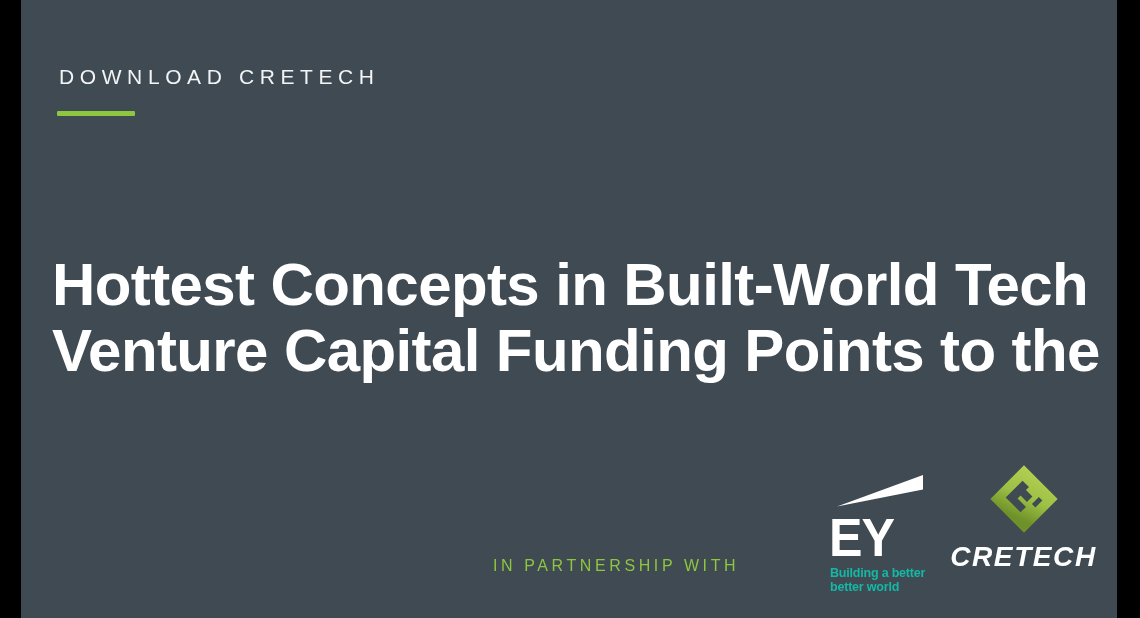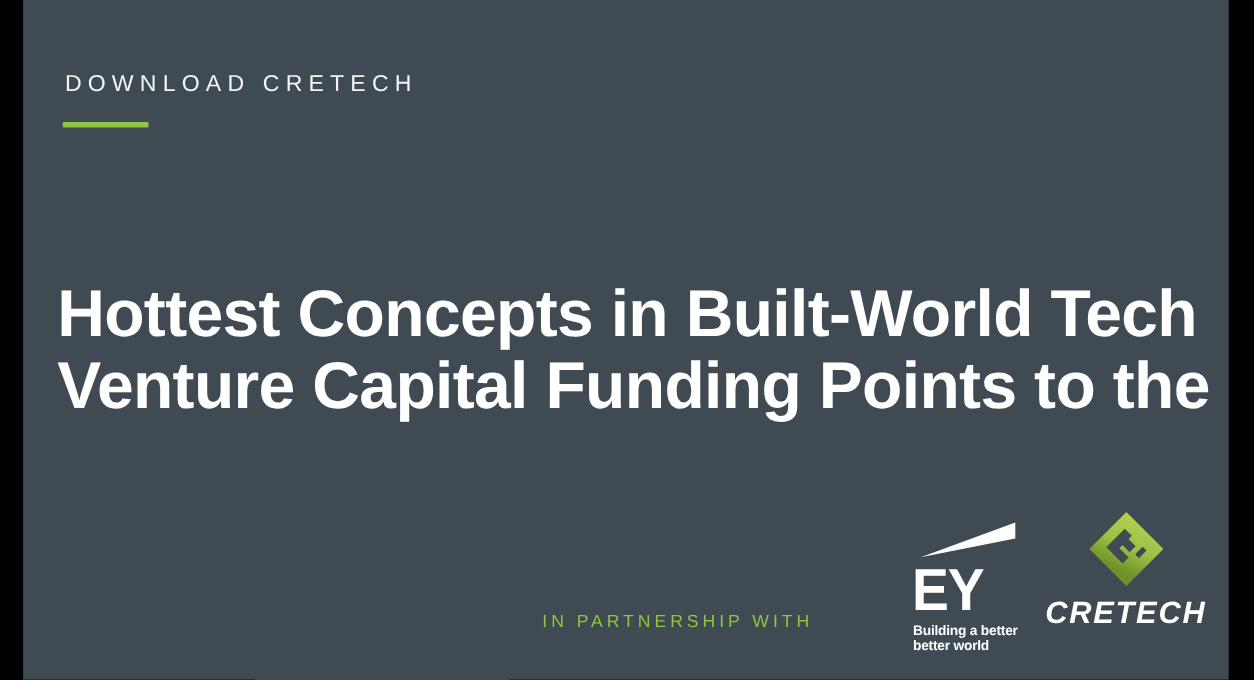--- a/index.html
+++ b/index.html
@@ -139,21 +139,21 @@
     transform-origin: left top;
   }
   .ey-tagline {
     position: absolute;
     left: 13px;
     top: 100px;
     font-family: "Liberation Sans", sans-serif;
     font-weight: 700;
     font-size: 12.5px;
     line-height: 13.5px;
-    color: #ffffff;
+    color: #14b8a6;
     letter-spacing: -0.2px;
     white-space: nowrap;
   }
   .ey-tagline span { display: block; }
 
   
   .cretech-logo {
     position: absolute;
     left: 920px;
     top: 8px;

